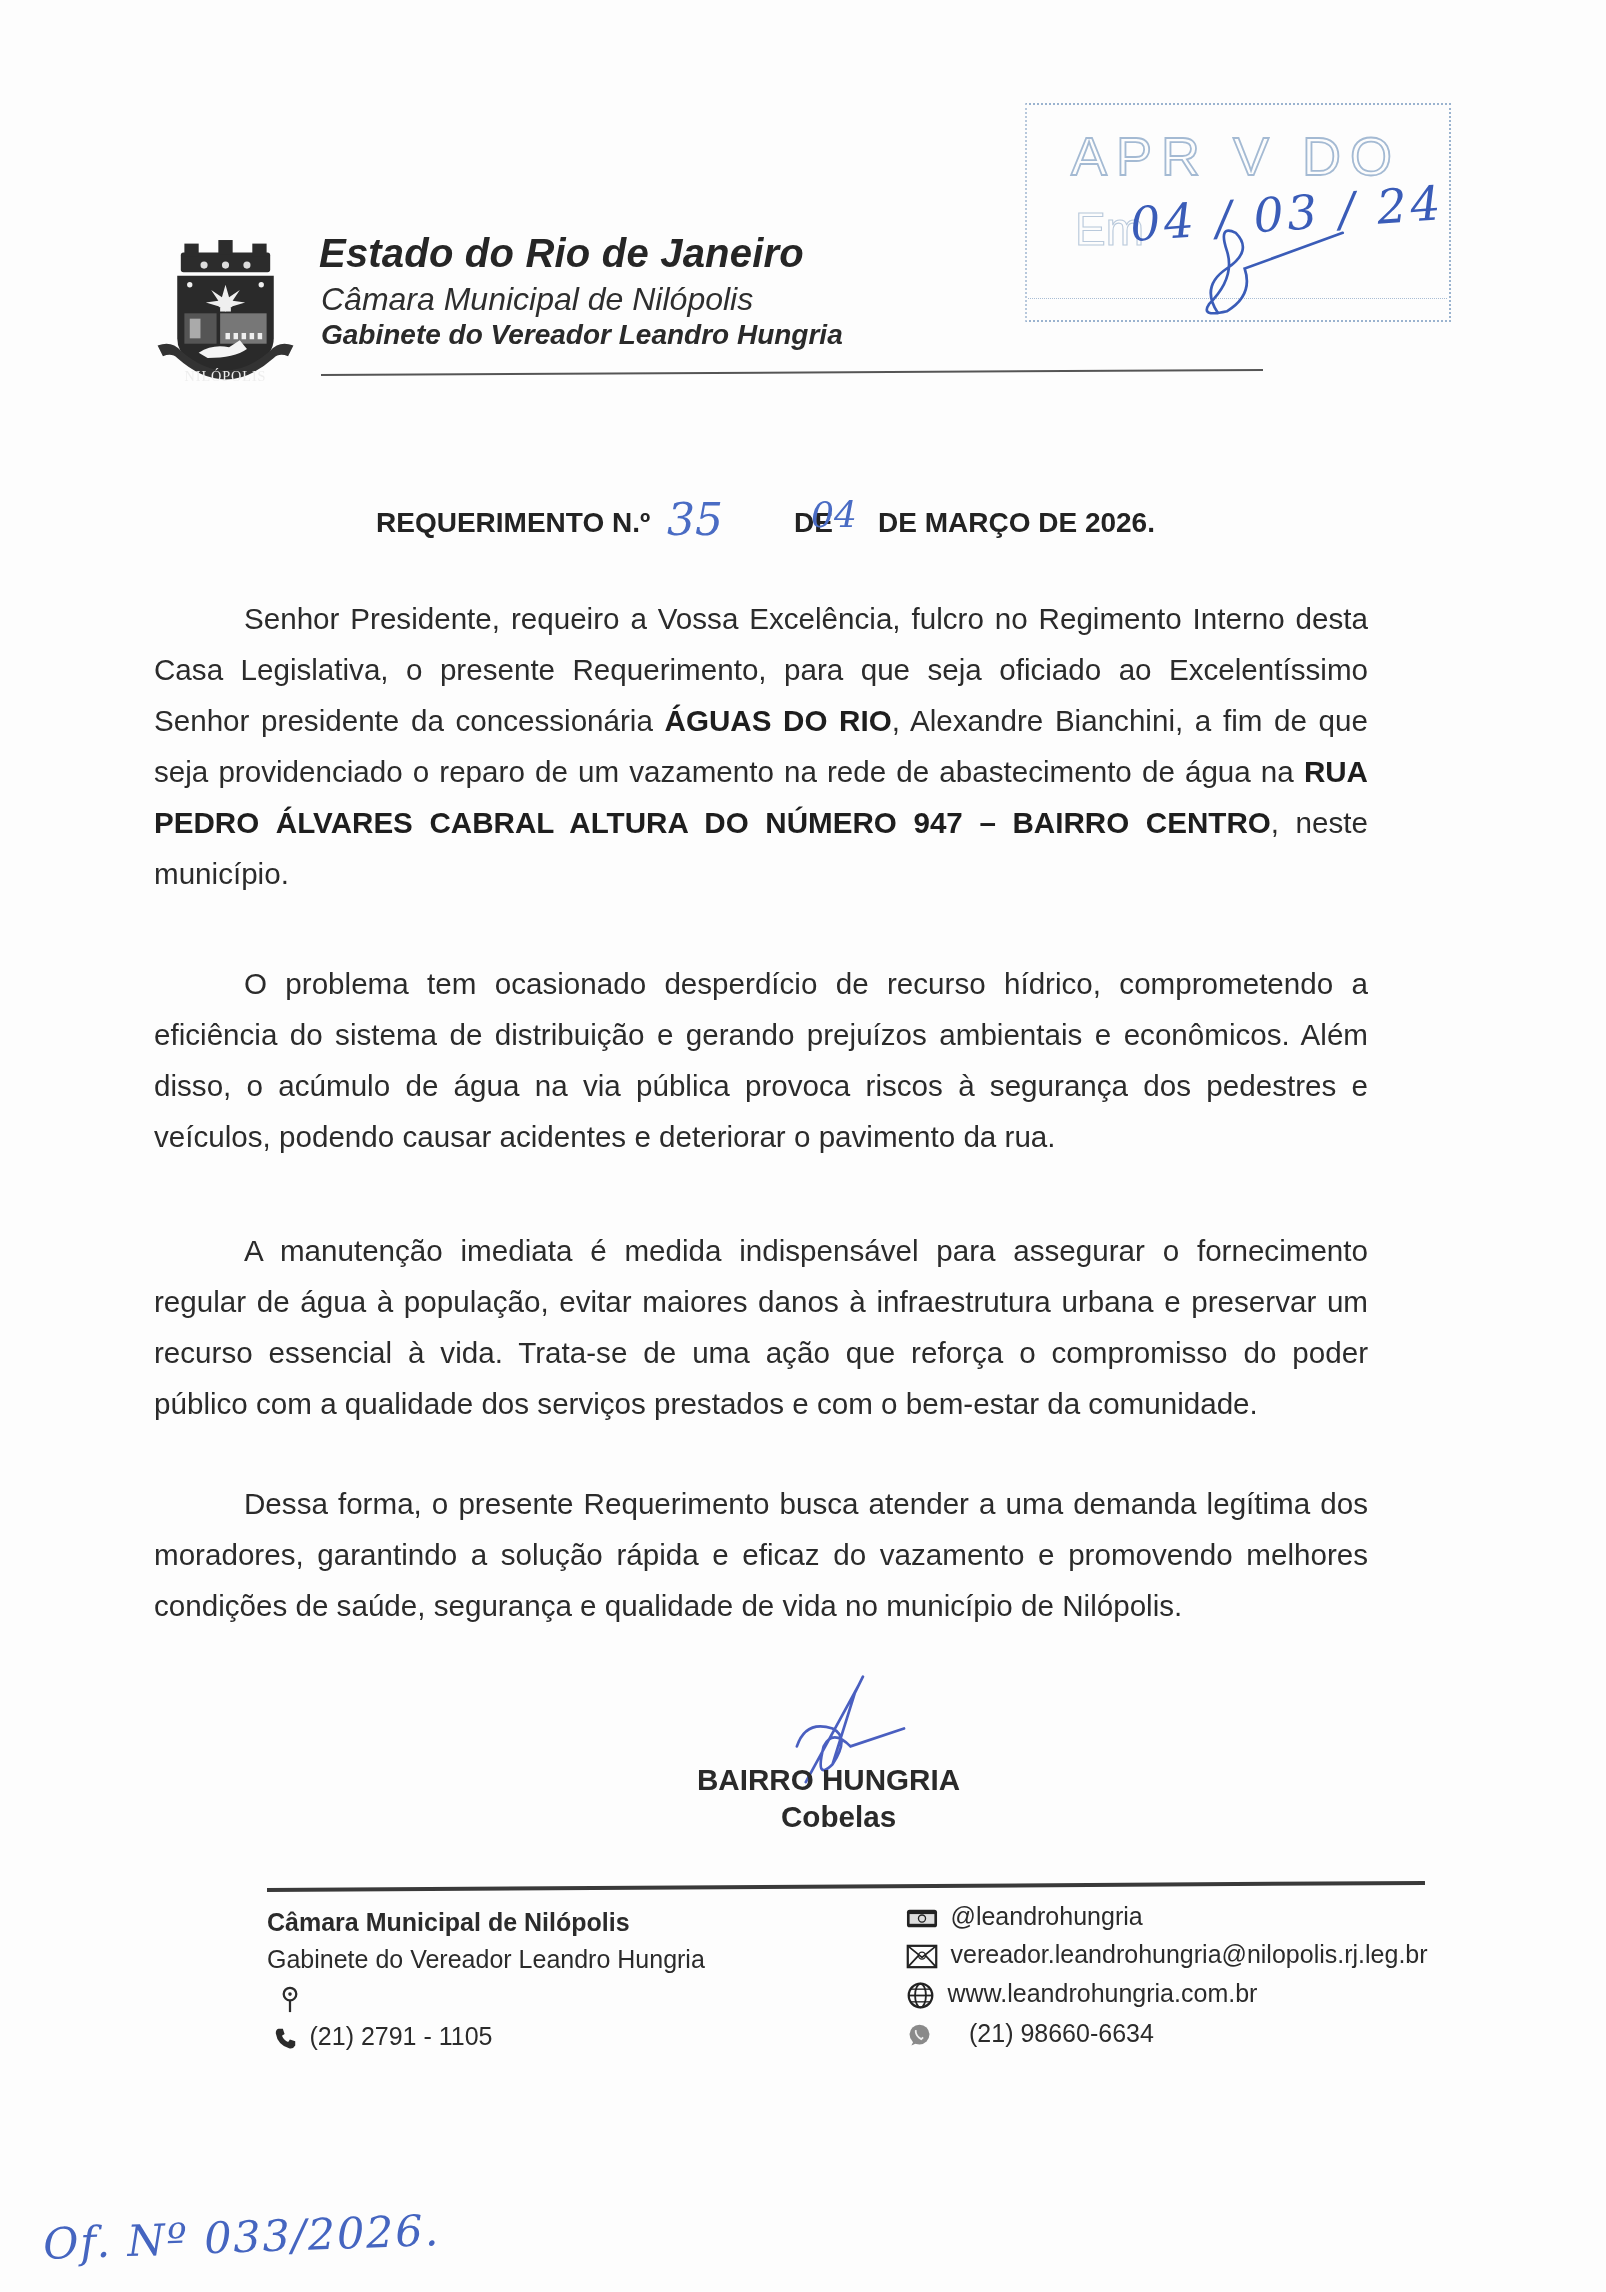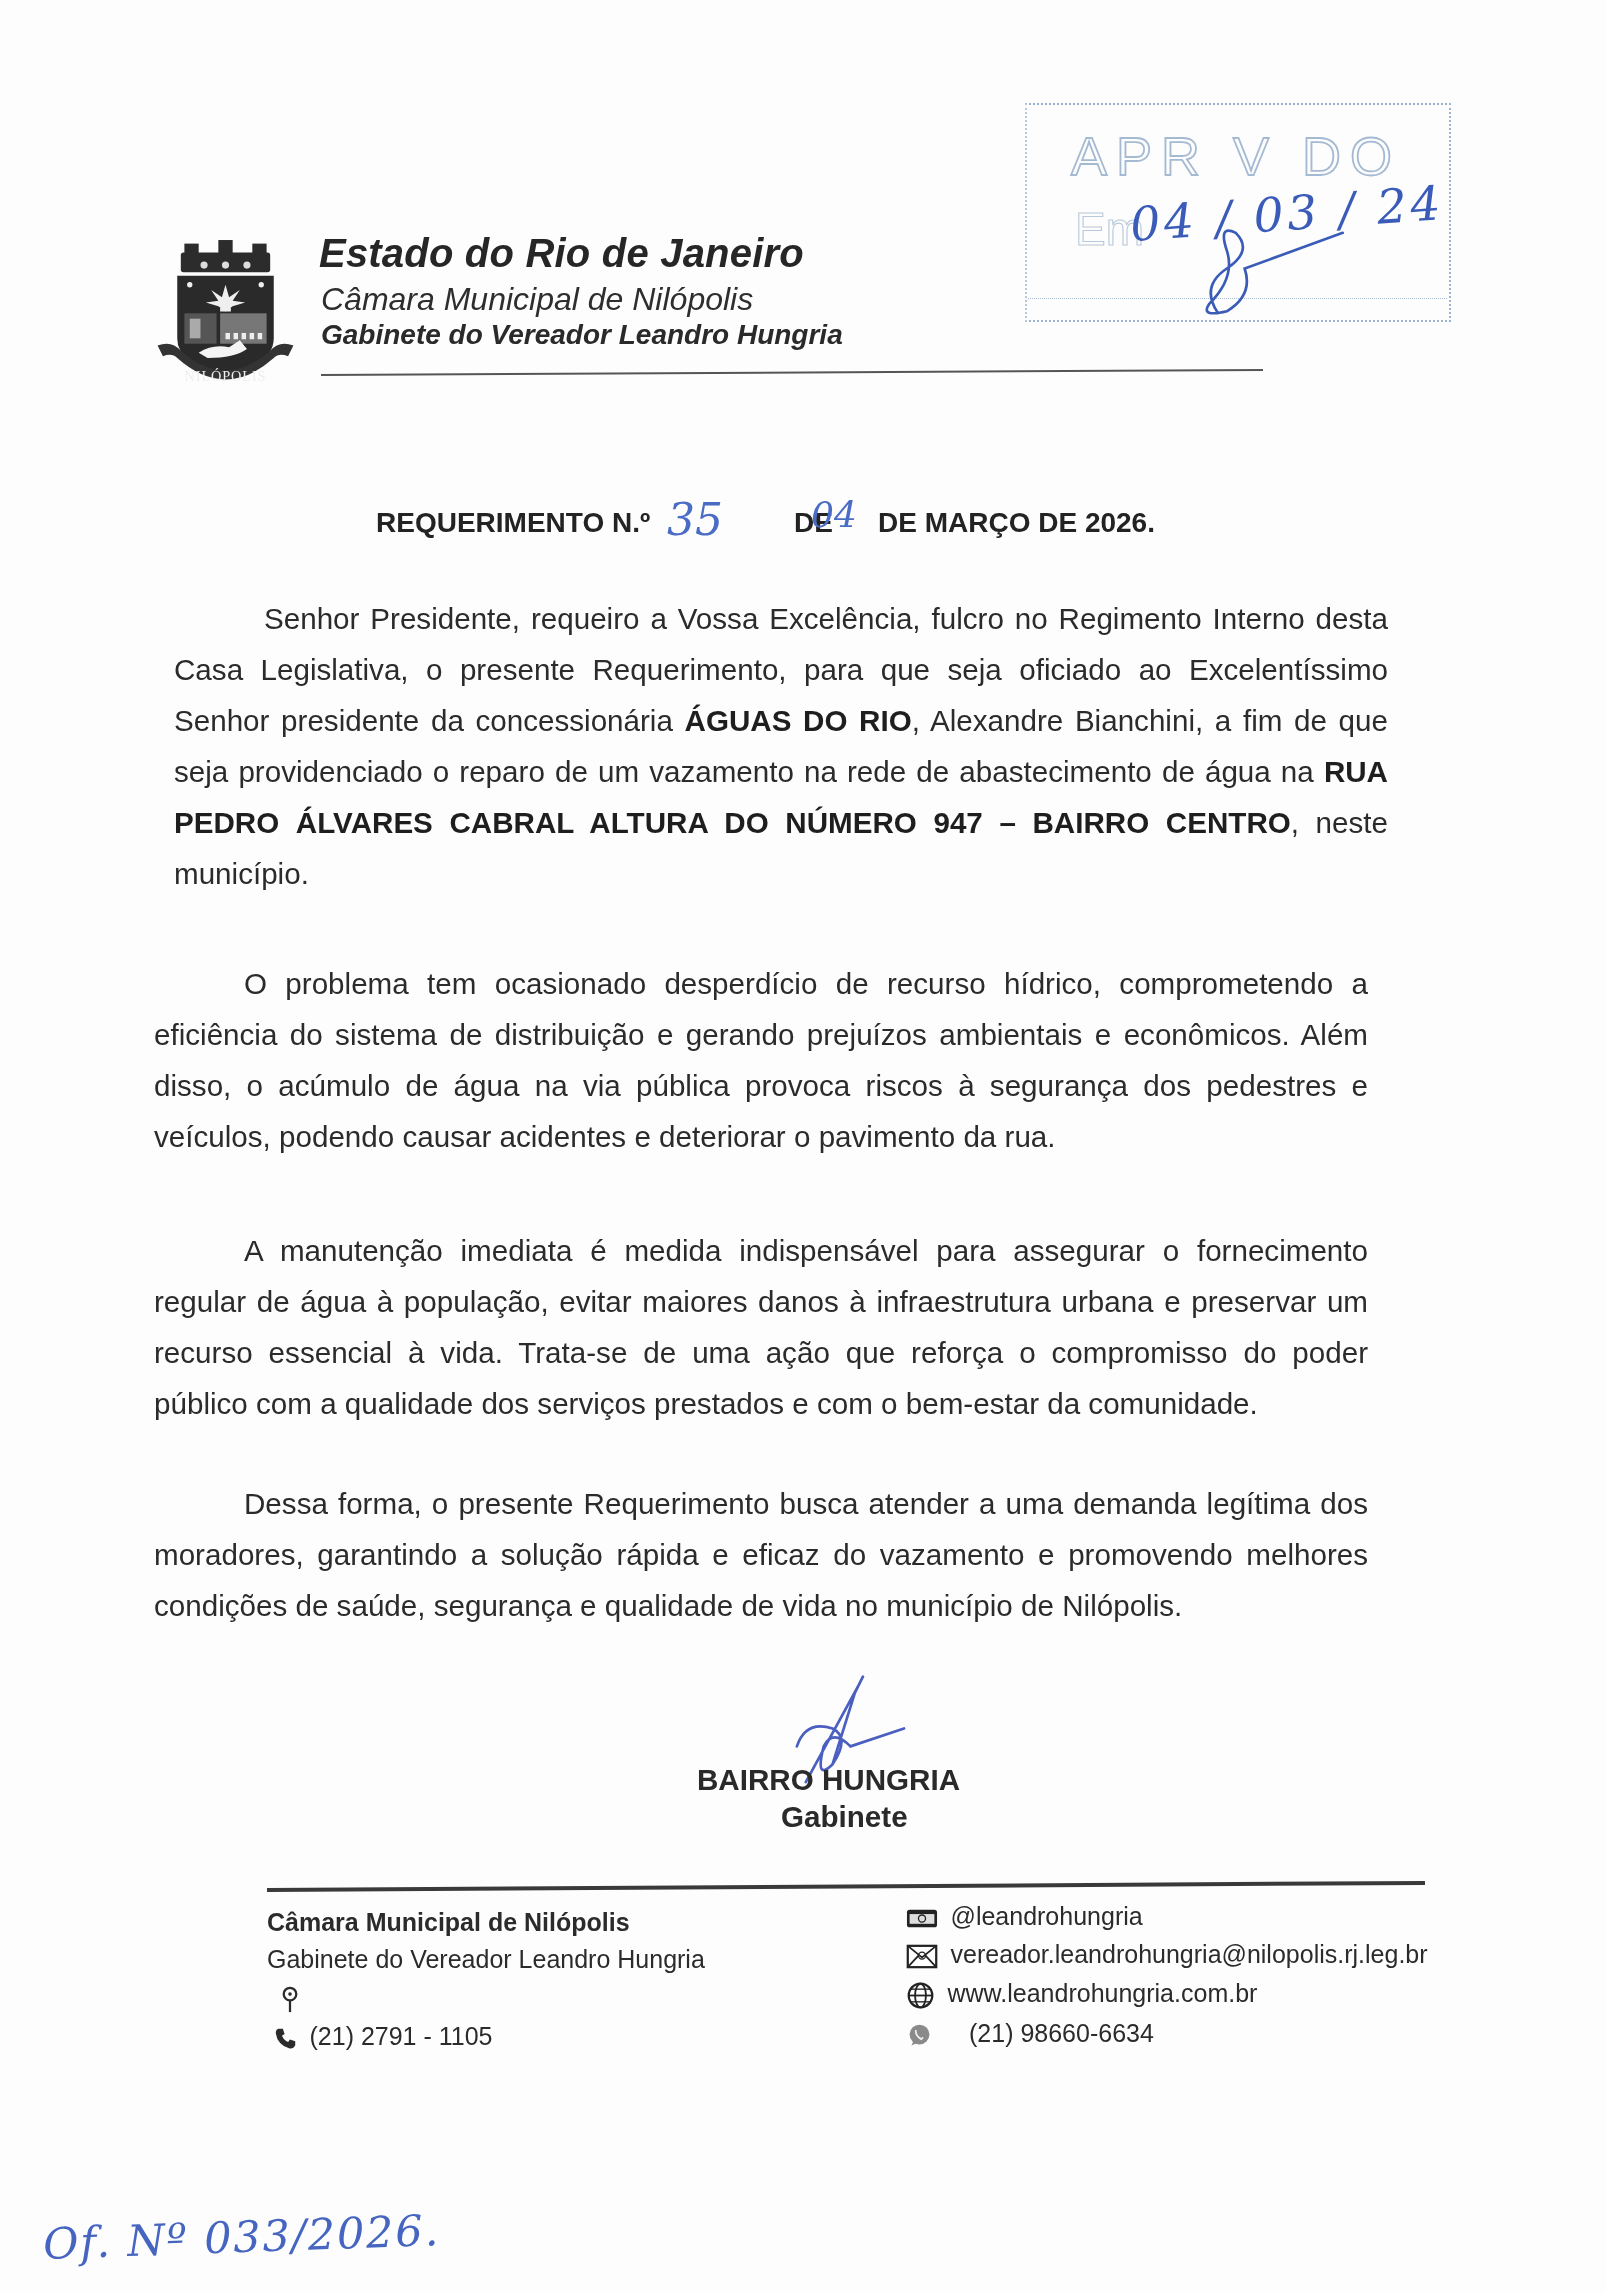--- a/index.html
+++ b/index.html
@@ -30,21 +30,21 @@
 
   
   .title { top: 507px; font-size: 28px; font-weight: bold; color: #232323; white-space: nowrap; }
   .hand { font-family: "DejaVu Serif", serif; font-style: italic; color: #4a6cc4; font-weight: normal; }
 
   
   .body { left: 154px; width: 1214px; font-size: 29.6px; line-height: 51px; color: #2b2b2b;
           text-align: justify; text-align-last: left; font-stretch: condensed; }
   .body p { margin: 0; text-indent: 90px; }
   .body b { font-weight: bold; color: #1e1e1e; }
-  #p1 { top: 593px; margin-left: 20px; }
+  #p1 { top: 593px; }
   #p2 { top: 958px; }
   #p3 { top: 1225px; }
   #p4 { top: 1478px; }
 
   
   #sig { left: 770px; top: 1666px; width: 143px; height: 125px; }
   .sig-name { left: 697px; top: 1763px; font-size: 29.6px; font-weight: bold; color: #2a2a2a; white-space: nowrap; }
   .sig-role { left: 781px; top: 1800px; font-size: 29.6px; font-weight: bold; color: #2a2a2a; white-space: nowrap; }
 
   
@@ -135,21 +135,21 @@
     <p>A manutenção imediata é medida indispensável para assegurar o fornecimento regular de água à população, evitar maiores danos à infraestrutura urbana e preservar um recurso essencial à vida. Trata-se de uma ação que reforça o compromisso do poder público com a qualidade dos serviços prestados e com o bem-estar da comunidade.</p>
   </div>
 <div id="p4" class="abs body">
     <p>Dessa forma, o presente Requerimento busca atender a uma demanda legítima dos moradores, garantindo a solução rápida e eficaz do vazamento e promovendo melhores condições de saúde, segurança e qualidade de vida no município de Nilópolis.</p>
   </div>
 
 <svg id="sig" class="abs" viewBox="0 0 160 140">
   <path d="M40 130 L100 20 Q110 0 95 30 L70 110 M30 90 Q40 60 70 70 Q90 80 70 110 Q50 130 60 90 Q70 70 90 90 L150 70" fill="none" stroke="#4a5fc0" stroke-width="3" stroke-linecap="round"></path>
 </svg>
 <div class="abs sig-name">BAIRRO HUNGRIA</div>
-<div class="abs sig-role">Gabinete</div>
+<div class="abs sig-role">Cobelas</div>
 
 <div class="abs ftr-rule"></div>
 
 <div class="abs ftr ftr-cam">Câmara Municipal de Nilópolis</div>
 <div class="abs ftr ftr-gab">Gabinete do Vereador Leandro Hungria</div>
 <div class="abs ftr ftr-addr">
   <svg class="ficon" width="18" height="27" viewBox="0 0 20 30">
     <circle cx="10" cy="9" r="7" fill="none" stroke="#2b2b2b" stroke-width="2.5"></circle>
       <circle cx="10" cy="9" r="2" fill="#2b2b2b"></circle>
     <line x1="10" y1="16" x2="10" y2="29" stroke="#2b2b2b" stroke-width="2.5"></line>

